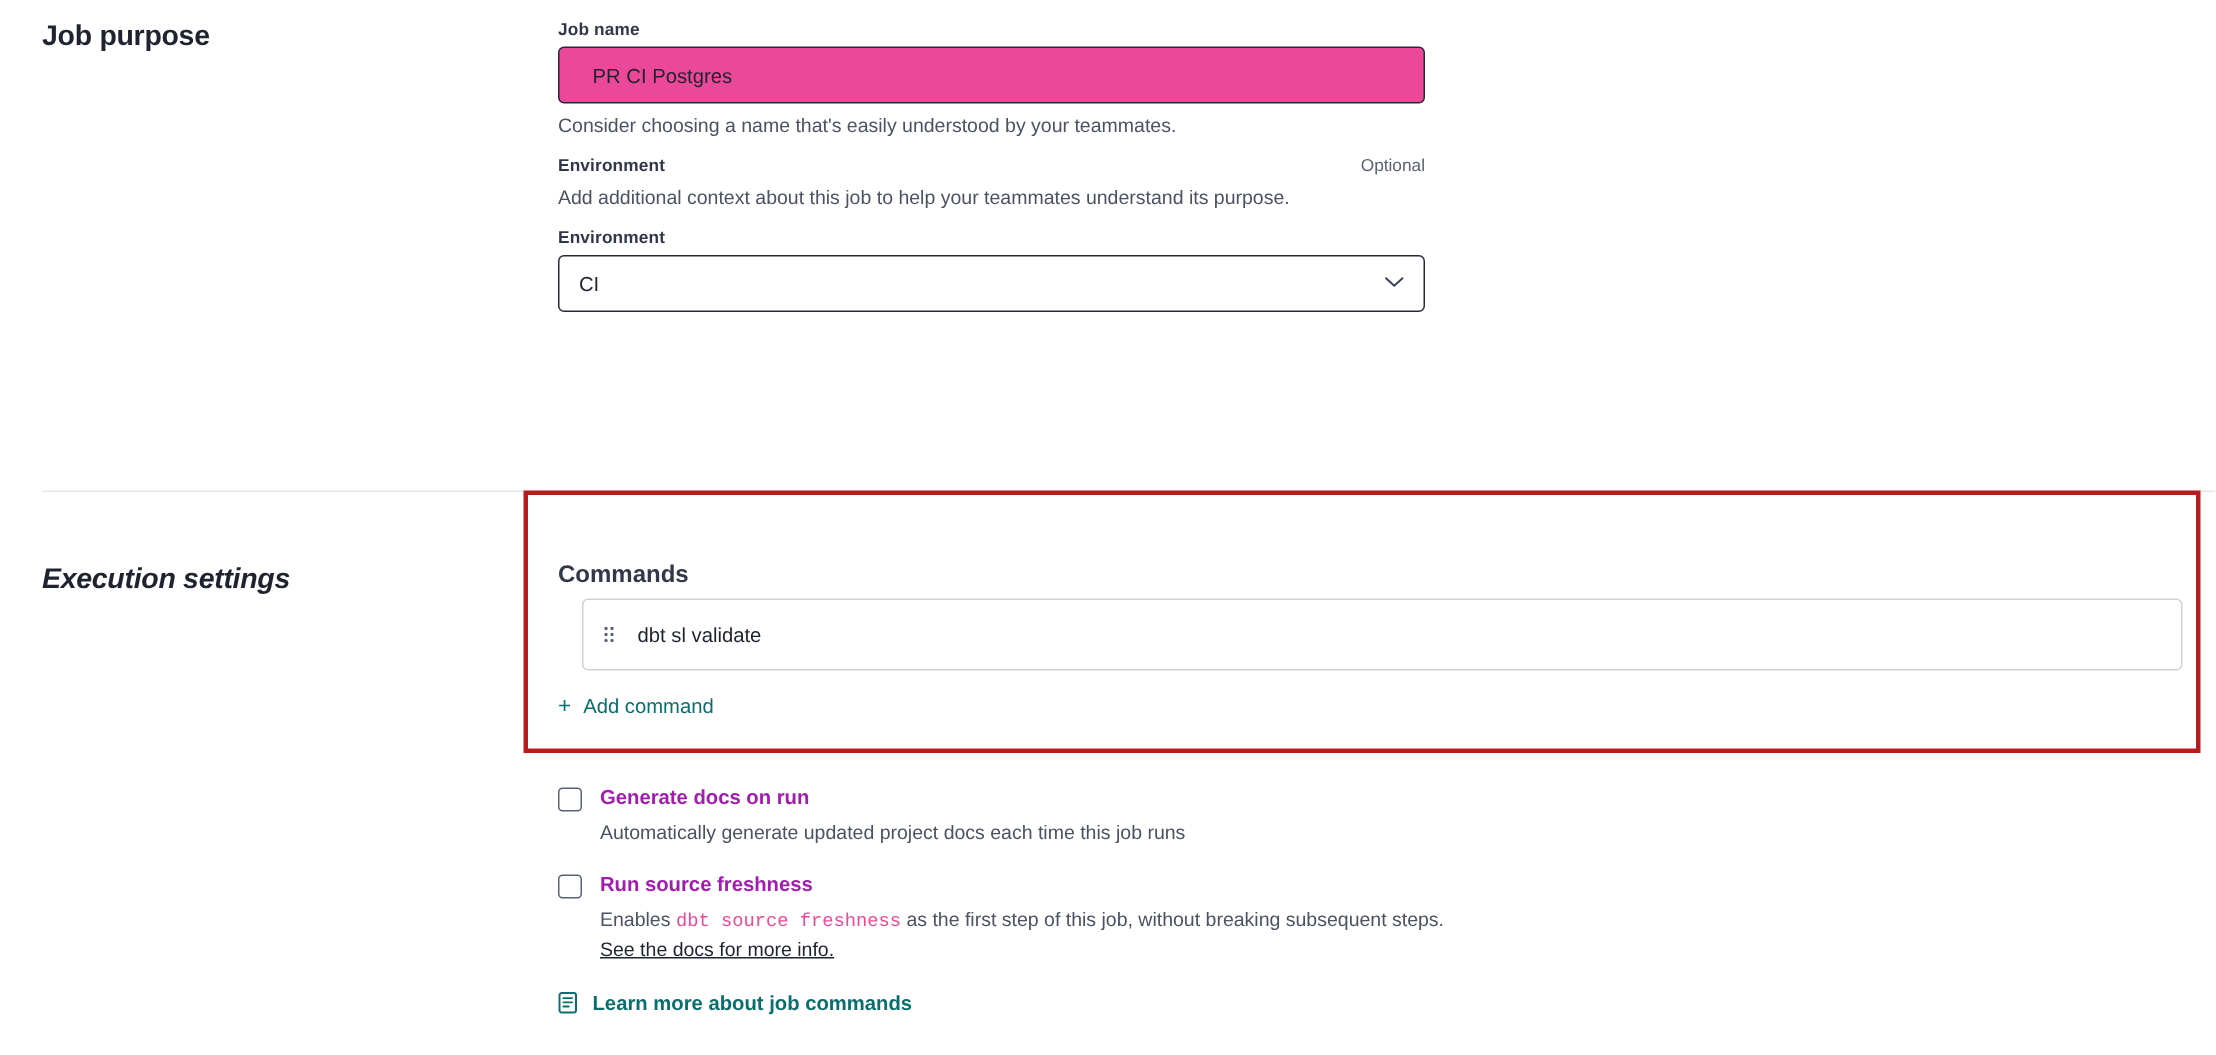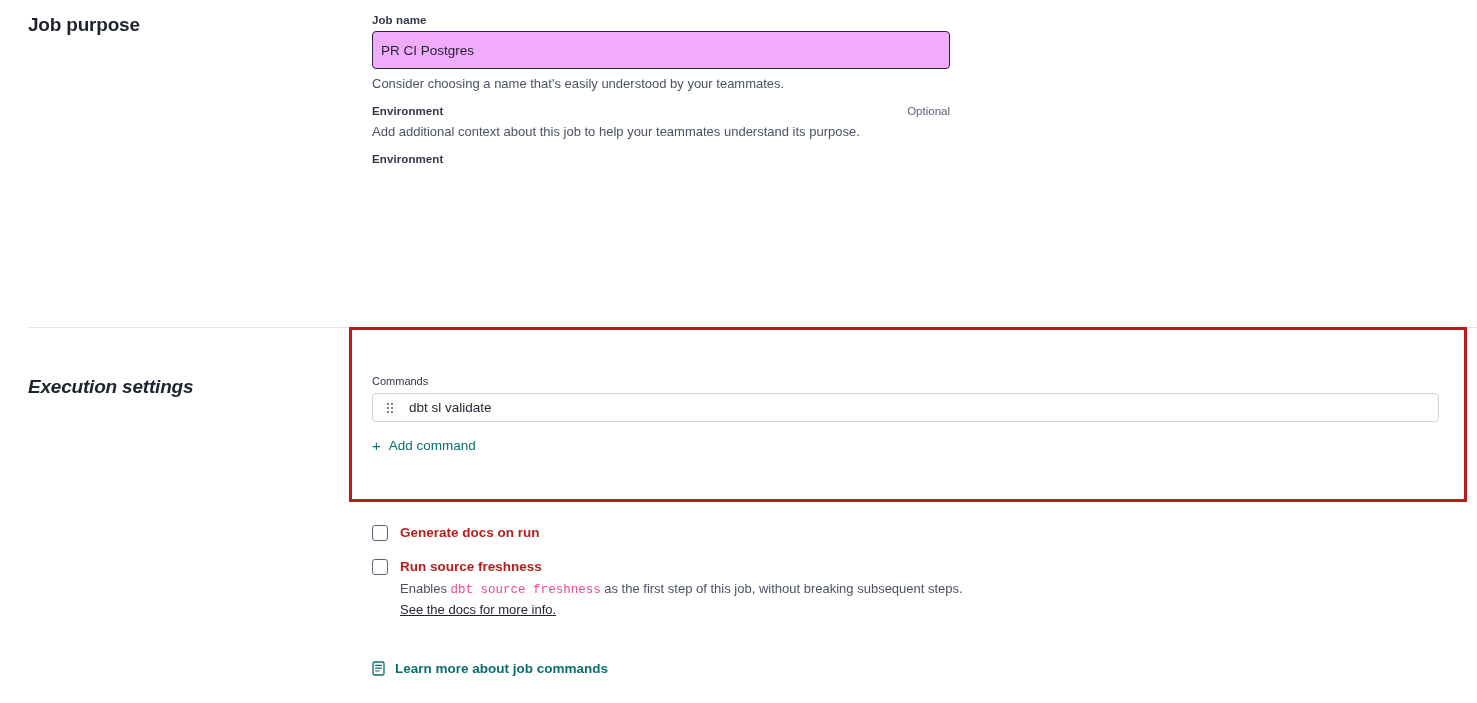--- a/index.html
+++ b/index.html
@@ -58,24 +58,24 @@
   .field-optional {
     font-size: 11.5px;
     font-weight: normal;
     color: #5b6277;
   }
   .text-input {
     width: 578px;
     height: 38px;
     border: 1px solid #262a38;
     border-radius: 4px;
-    background: #f0abfc;
-    display: flex;
-    align-items: center;
-    padding: 0 8px;
+    background: #ec4899;
+    display: flex;
+    align-items: center;
+    padding: 0 22px;
     font-size: 13.5px;
     color: #1f2330;
   }
   .field-help {
     font-size: 13px;
     color: #4c5264;
     margin-top: 7px;
     margin-bottom: 0;
   }
   .field-block { margin-bottom: 14px; }
@@ -132,36 +132,37 @@
     border: 3px solid #b91c1c;
   }
 
   .commands-wrap {
     position: absolute;
     left: 372px;
     top: 48px;
     width: 1067px;
   }
   .commands-label {
-    font-size: 11px;
-    font-weight: normal;
+    font-size: 16px;
+    font-weight: bold;
     color: #32384a;
     margin-bottom: 6px;
   }
   .command-row {
     width: 1067px;
-    height: 29px;
+    height: 48px;
     border: 1px solid #cfd2d9;
     border-radius: 4px;
     background: #fff;
     display: flex;
     align-items: center;
     padding: 0 10px;
     font-size: 13.5px;
     color: #1f2330;
+    margin-left: 16px;
   }
   .drag-handle {
     width: 14px;
     display: flex;
     justify-content: center;
     margin-right: 12px;
     cursor: grab;
   }
   .drag-handle svg { display: block; }
 
@@ -199,21 +200,21 @@
     border-radius: 3px;
     background: #fff;
     margin-right: 12px;
     margin-top: 2px;
     flex: 0 0 auto;
     cursor: pointer;
   }
   .check-title {
     font-size: 13.5px;
     font-weight: bold;
-    color: #b91c1c;
+    color: #a21caf;
   }
   .check-desc {
     font-size: 13px;
     color: #4c5264;
     margin-top: 4px;
     line-height: 1.5;
   }
   code.mono {
     font-family: Liberation Mono, monospace;
     font-size: 12.5px;
@@ -266,20 +267,28 @@
         <div class="field-label-row">
           <span class="field-label">Environment</span>
           <span class="field-optional">Optional</span>
         </div>
         <div class="field-help">Add additional context about this job to help your teammates understand its purpose.</div>
       </div>
 
       <div class="field-block">
         <div class="field-label-row">
           <span class="field-label">Environment</span>
+        </div>
+        <div class="select-input">
+          <span>CI</span>
+          <span class="chev">
+            <svg width="13" height="8" viewBox="0 0 13 8" fill="none" aria-hidden="true">
+              <path d="M1 1.5L6.5 6.5L12 1.5" stroke="#3b4152" stroke-width="1.3" stroke-linecap="round" stroke-linejoin="round"></path>
+            </svg>
+          </span>
         </div>
       </div>
 
     </div>
   </div>
 
   <div class="divider"></div>
 
   <div id="execution-settings">
 
@@ -309,20 +318,21 @@
         <span>Add command</span>
       </div>
     </div>
 
     <div class="checks">
 
       <div class="check-item">
         <span class="checkbox"></span>
         <span>
           <span class="check-title">Generate docs on run</span>
+          <div class="check-desc">Automatically generate updated project docs each time this job runs</div>
         </span>
       </div>
 
       <div class="check-item">
         <span class="checkbox"></span>
         <span>
           <span class="check-title">Run source freshness</span>
           <div class="check-desc">
             <span>Enables</span>
             <code class="mono">dbt source freshness</code>

